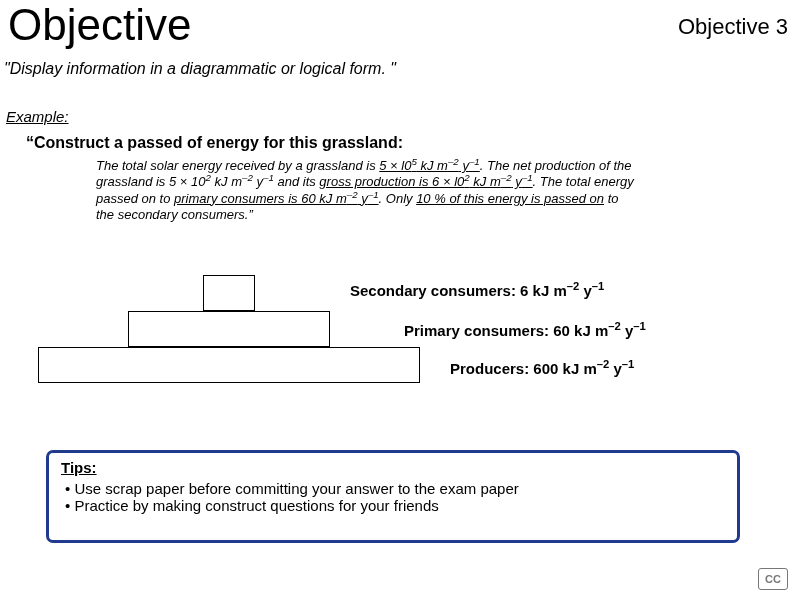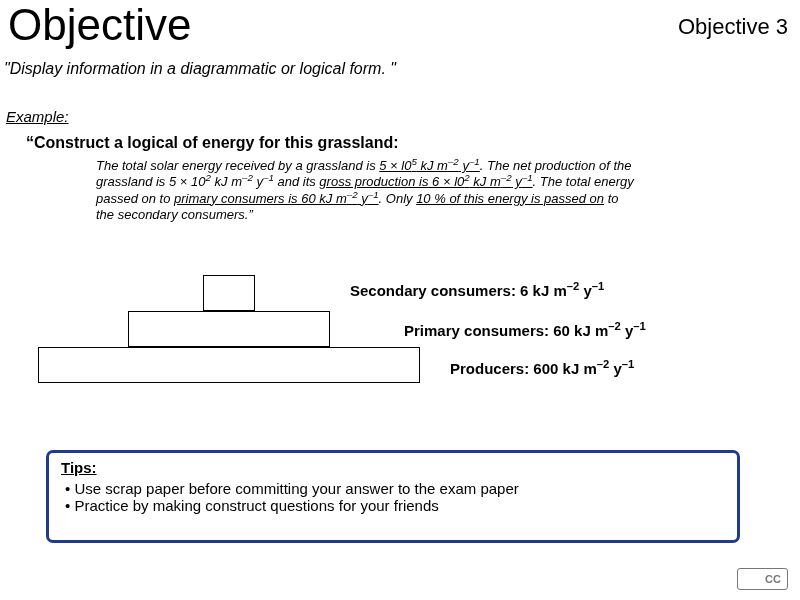--- a/index.html
+++ b/index.html
@@ -121,33 +121,32 @@
     right: 12px;
     width: 28px;
     height: 20px;
     border: 1.5px solid #777;
     border-radius: 3px;
     font-size: 11px;
     color: #777;
     text-align: center;
     line-height: 20px;
     font-weight: bold;
-    padding-left: 21px;
   }
 </style>
 </head>
 <body>
 
 <div class="title">Objective</div>
 <div class="objective">Objective 3</div>
 <div class="defn">"Display information in a diagrammatic or logical form. "</div>
 
 <div class="example-label">Example:</div>
 <div class="prompt">
-  <span class="openq">“Construct</span><span> a logical of energy for this grassland:</span>
+  <span class="openq">“Construct</span><span> a passed of energy for this grassland:</span>
 </div>
 <div class="passage">The total solar energy received by a grassland is <span class="u">5 × l0<sup>5</sup> kJ m<sup>–2</sup> y<sup>–1</sup></span>. The net production of the grassland is 5 × 10<sup>2</sup> kJ m<sup>–2</sup> y<sup>–1</sup> and its <span class="u">gross production is 6 × l0<sup>2</sup> kJ m<sup>–2</sup> y<sup>–1</sup></span>. The total energy passed on to <span class="u">primary consumers is 60 kJ m<sup>–2</sup> y<sup>–1</sup></span>. Only <span class="u">10 % of this energy is passed on</span> to the secondary consumers.”</div>
 
 <div class="pyr">
   <div class="bar sec"></div>
   <div class="bar pri"></div>
   <div class="bar prod"></div>
 </div>
 <div class="lbl sec">Secondary consumers: 6 kJ m<sup>–2</sup> y<sup>–1</sup></div>
 <div class="lbl pri">Primary consumers: 60 kJ m<sup>–2</sup> y<sup>–1</sup></div>

